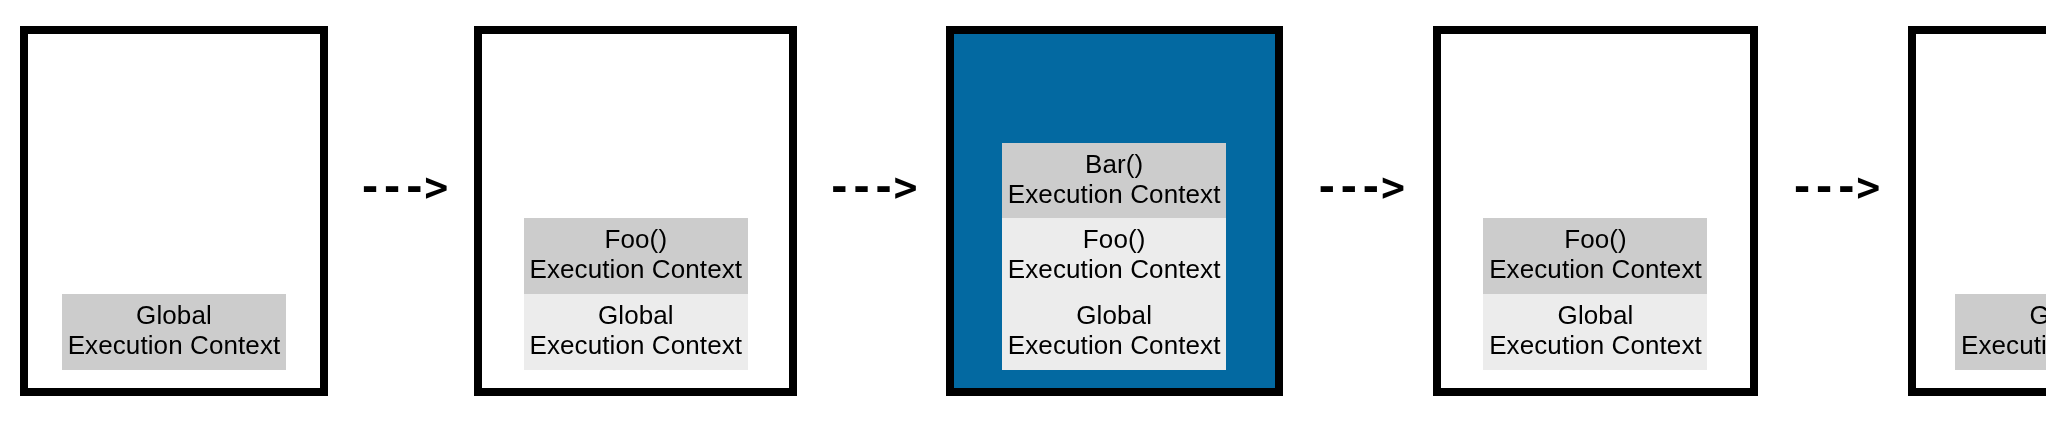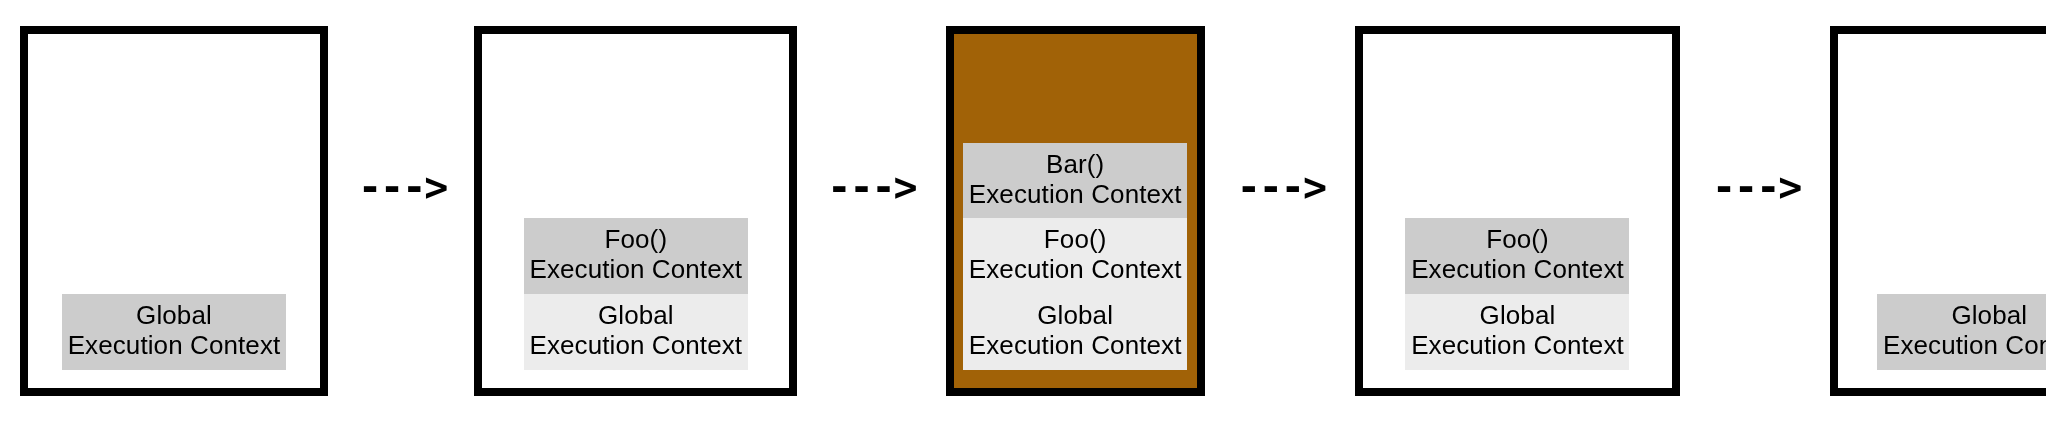--- a/index.html
+++ b/index.html
@@ -94,21 +94,21 @@
       <div class="context-cell active" style="background: rgb(204, 204, 204); color: rgb(0, 0, 0);">
         <span class="ctx-name">Foo()</span>
         <span class="ctx-sub">Execution Context</span>
       </div>
       <div class="context-cell inactive" style="background: rgb(236, 236, 236); color: rgb(0, 0, 0);">
         <span class="ctx-name">Global</span>
         <span class="ctx-sub">Execution Context</span>
       </div>
     </div>
     <div class="arrow" style="margin-left: 30px; color: rgb(0, 0, 0);">---&gt;</div>
-    <div class="stack-box" style="width: 259px; margin-left: 30px; border-color: rgb(0, 0, 0); background: #a16207;">
+    <div class="stack-box" style="width: 337px; margin-left: 30px; border-color: rgb(0, 0, 0); background: #0369a1;">
       <div class="context-cell active" style="background: rgb(204, 204, 204); color: rgb(0, 0, 0);">
         <span class="ctx-name">Bar()</span>
         <span class="ctx-sub">Execution Context</span>
       </div>
       <div class="context-cell inactive" style="background: rgb(236, 236, 236); color: rgb(0, 0, 0);">
         <span class="ctx-name">Foo()</span>
         <span class="ctx-sub">Execution Context</span>
       </div>
       <div class="context-cell inactive" style="background: rgb(236, 236, 236); color: rgb(0, 0, 0);">
         <span class="ctx-name">Global</span>

